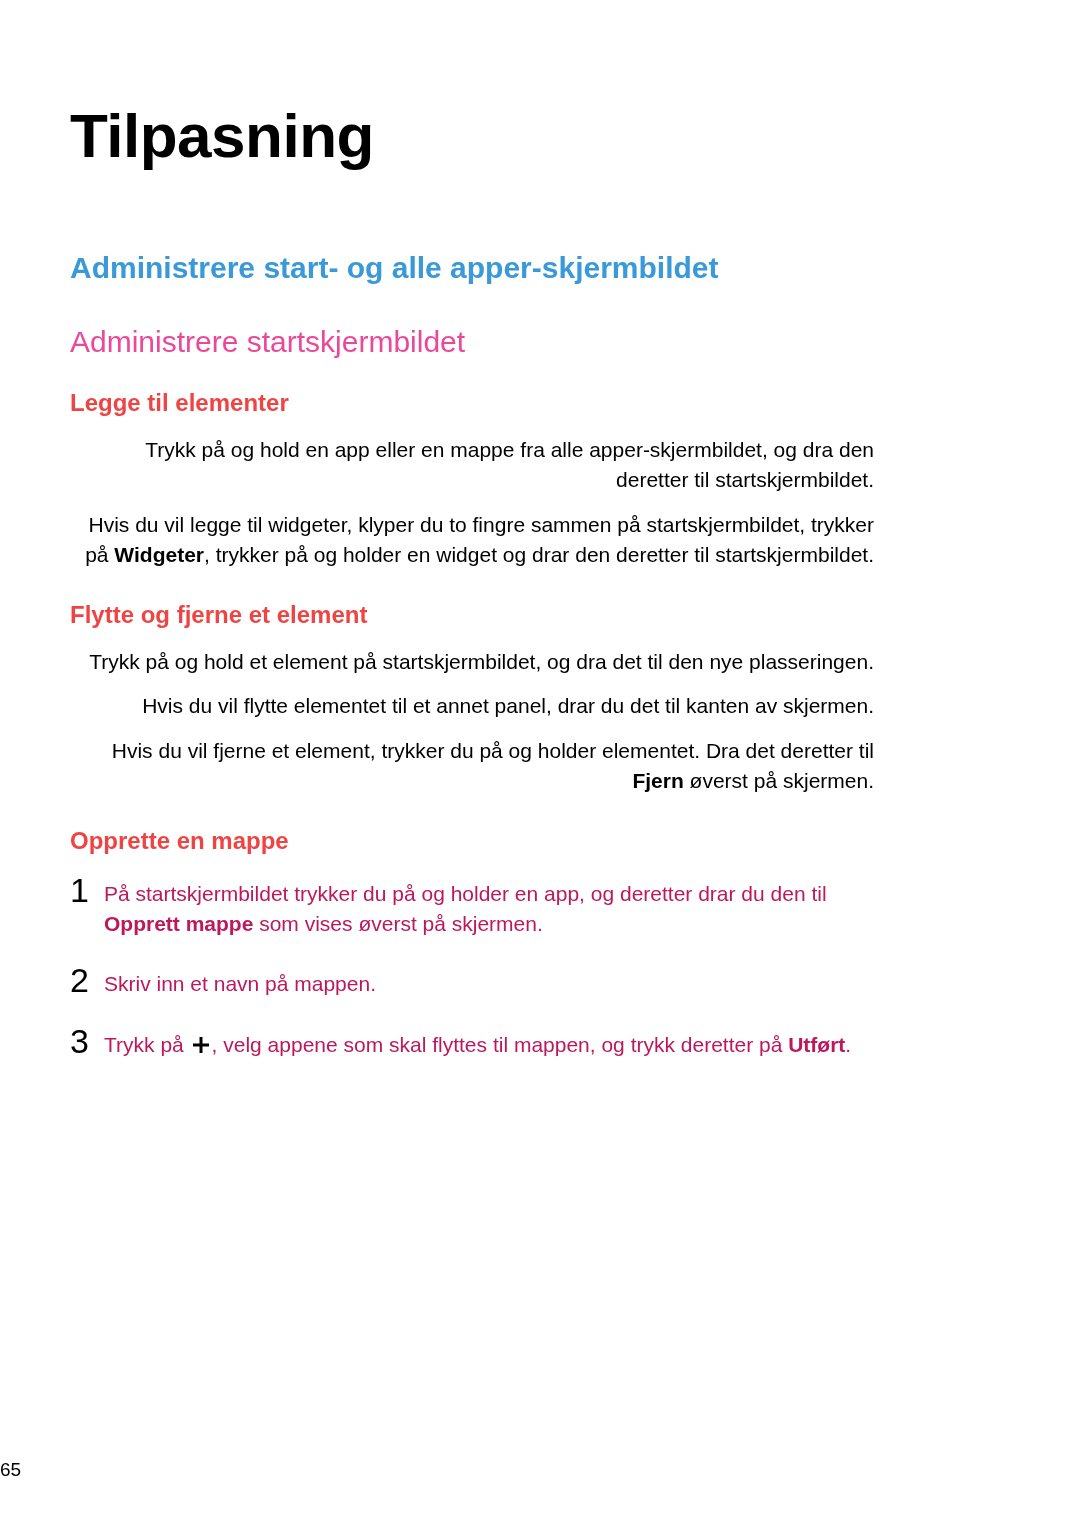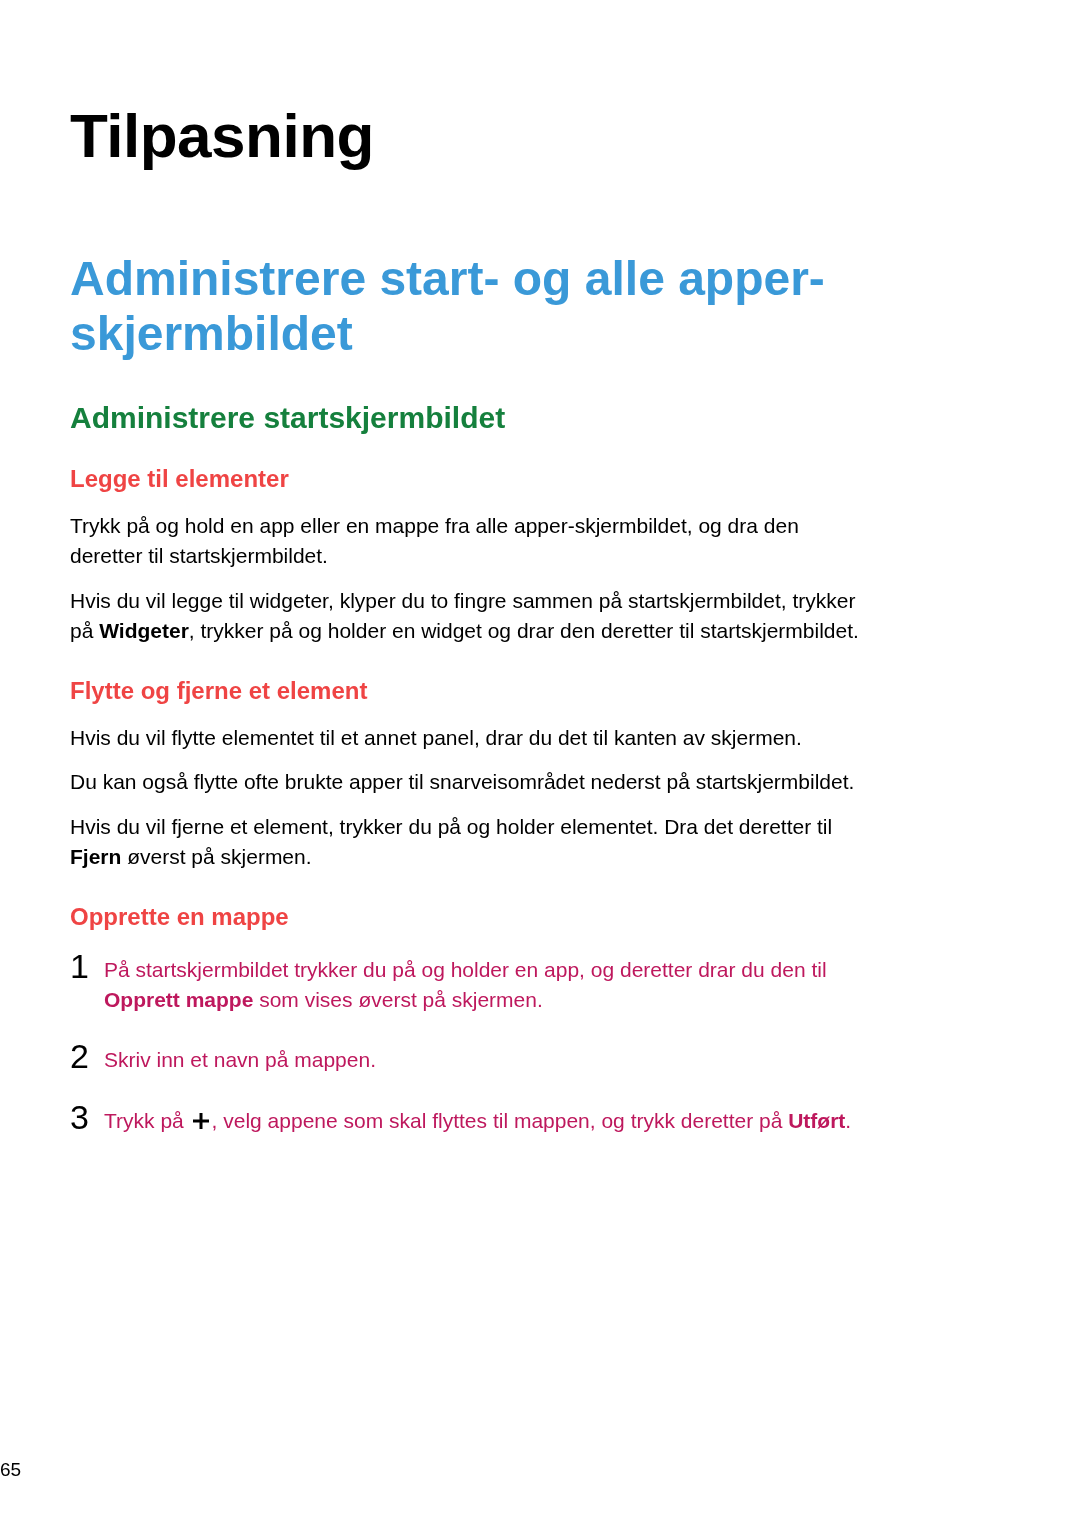--- a/index.html
+++ b/index.html
@@ -17,43 +17,44 @@
     position: relative;
   }
   .h1 {
     font-size: 62px;
     font-weight: bold;
     color: #000000;
     margin-bottom: 80px;
     letter-spacing: -0.5px;
   }
   .h2 {
-    font-size: 48px;
+    font-size: 30px;
     font-weight: bold;
     color: #3a99d8;
     margin-bottom: 40px;
   }
   .h3 {
     font-size: 30px;
-    font-weight: bold;
-    color: #15803d;
+    font-weight: normal;
+    color: #ec4899;
     margin-bottom: 26px;
   }
   .h4 {
     font-size: 24px;
     font-weight: bold;
     color: #ef4444;
     margin-top: 30px;
     margin-bottom: 18px;
   }
   .body-text {
     font-size: 21px;
     line-height: 1.45;
     color: #000000;
     margin-bottom: 14px;
+    text-align: right;
   }
   .bold { font-weight: bold; }
   .steps {
     list-style: none;
     margin-top: 12px;
   }
   .step {
     display: flex;
     align-items: flex-start;
     margin-bottom: 24px;
@@ -102,22 +103,22 @@
 
   <h3 class="h3">Administrere startskjermbildet</h3>
 
   <h4 class="h4">Legge til elementer</h4>
   <p class="body-text">Trykk på og hold en app eller en mappe fra alle apper-skjermbildet, og dra den deretter til startskjermbildet.</p>
   <p class="body-text">
     <span>Hvis du vil legge til widgeter, klyper du to fingre sammen på startskjermbildet, trykker på </span><span class="bold">Widgeter</span><span>, trykker på og holder en widget og drar den deretter til startskjermbildet.</span>
   </p>
 
   <h4 class="h4">Flytte og fjerne et element</h4>
+  <p class="body-text">Trykk på og hold et element på startskjermbildet, og dra det til den nye plasseringen.</p>
   <p class="body-text">Hvis du vil flytte elementet til et annet panel, drar du det til kanten av skjermen.</p>
-  <p class="body-text">Du kan også flytte ofte brukte apper til snarveisområdet nederst på startskjermbildet.</p>
   <p class="body-text">
     <span>Hvis du vil fjerne et element, trykker du på og holder elementet. Dra det deretter til </span><span class="bold">Fjern</span><span> øverst på skjermen.</span>
   </p>
 
   <h4 class="h4">Opprette en mappe</h4>
 
   <ol class="steps">
     <li class="step">
       <div class="step-num">1</div>
       <div class="step-text">

